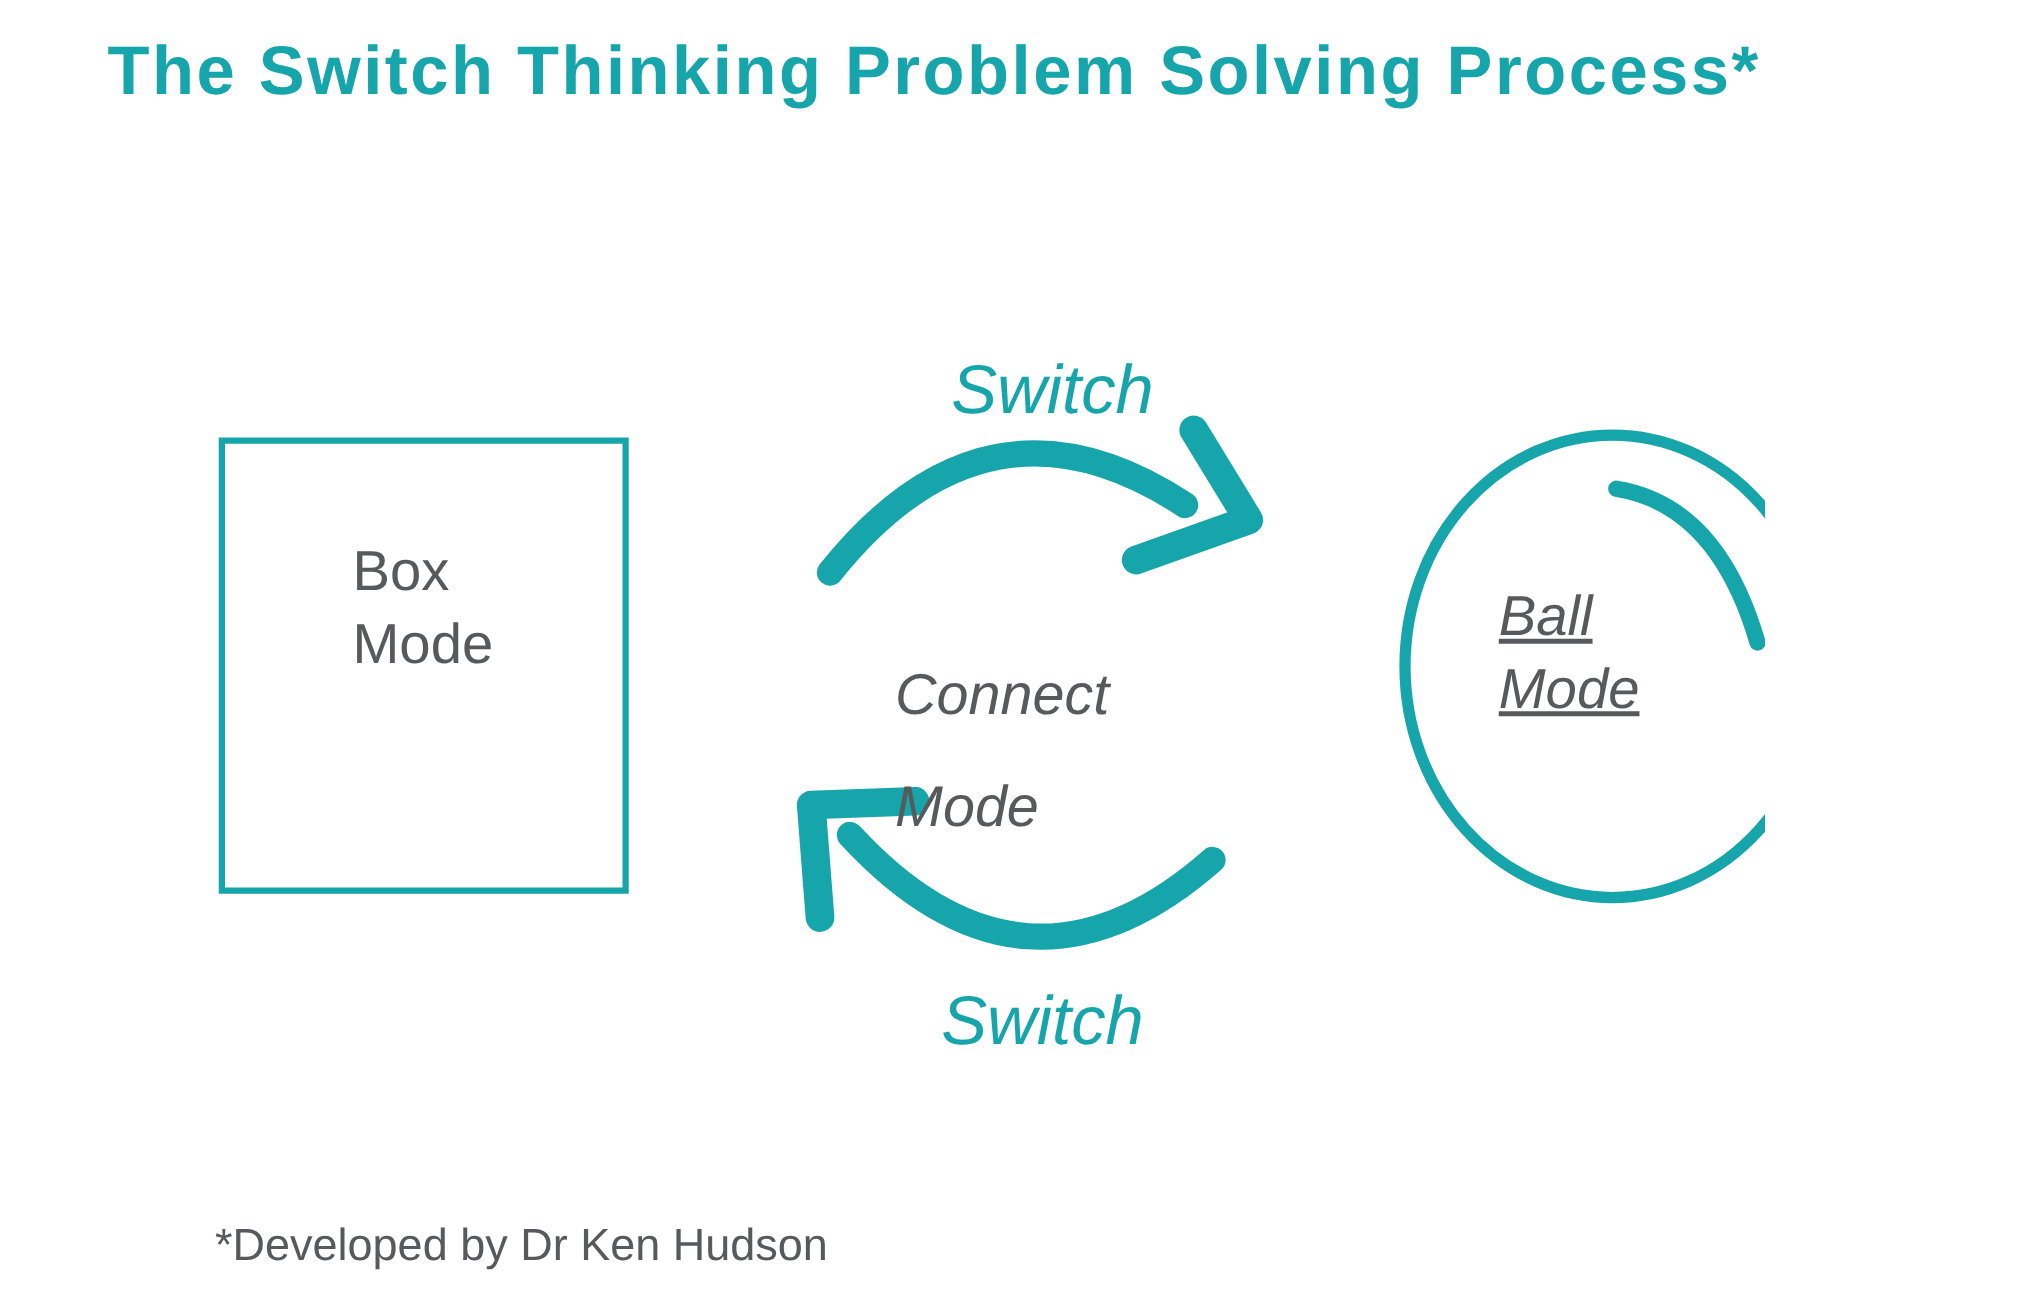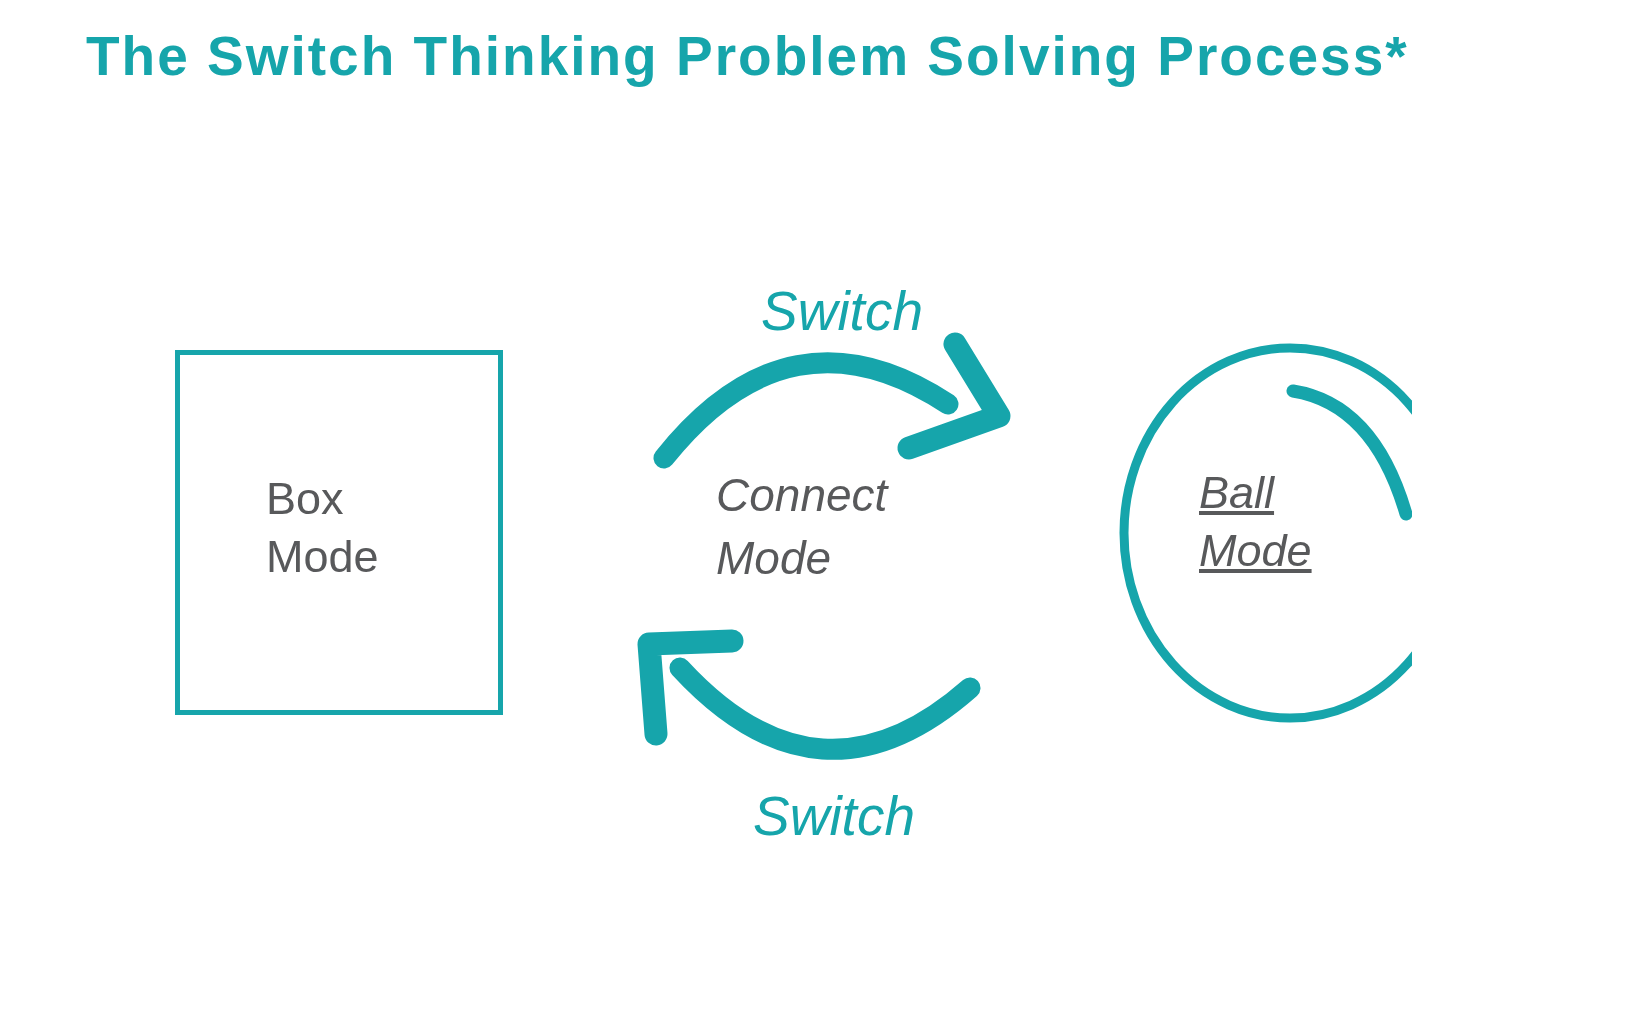--- a/index.html
+++ b/index.html
@@ -31,29 +31,28 @@
   .label {
     position: absolute;
     white-space: pre-line;
   }
   .mode-label {
     font-size: 45px;
     line-height: 58px;
   }
   .italic { font-style: italic; }
   .box-label {
-    left: 266px;
+    left: 282px;
     top: 428px;
-    margin-top: 42px;
   }
   .connect-label {
     left: 716px;
-    top: 464px;
+    top: 510px;
     font-size: 46px;
-    line-height: 63px;
+    line-height: 90px;
   }
   .ball-label {
     left: 1199px;
     top: 464px;
     text-decoration: underline;
   }
   .switch-label {
     font-size: 55px;
     font-style: italic;
     white-space: nowrap;
@@ -97,14 +96,15 @@
 Mode</div>
 
   <div class="label mode-label connect-label italic">Connect
 Mode</div>
 
   <div class="label mode-label ball-label italic">Ball
 Mode</div>
 
   <div class="label switch-label switch-bottom" style="color: rgb(22, 165, 171);">Switch</div>
 
+  <div class="footnote">*Developed by Dr Ken Hudson</div>
 
 </div>
 
 </body></html>

